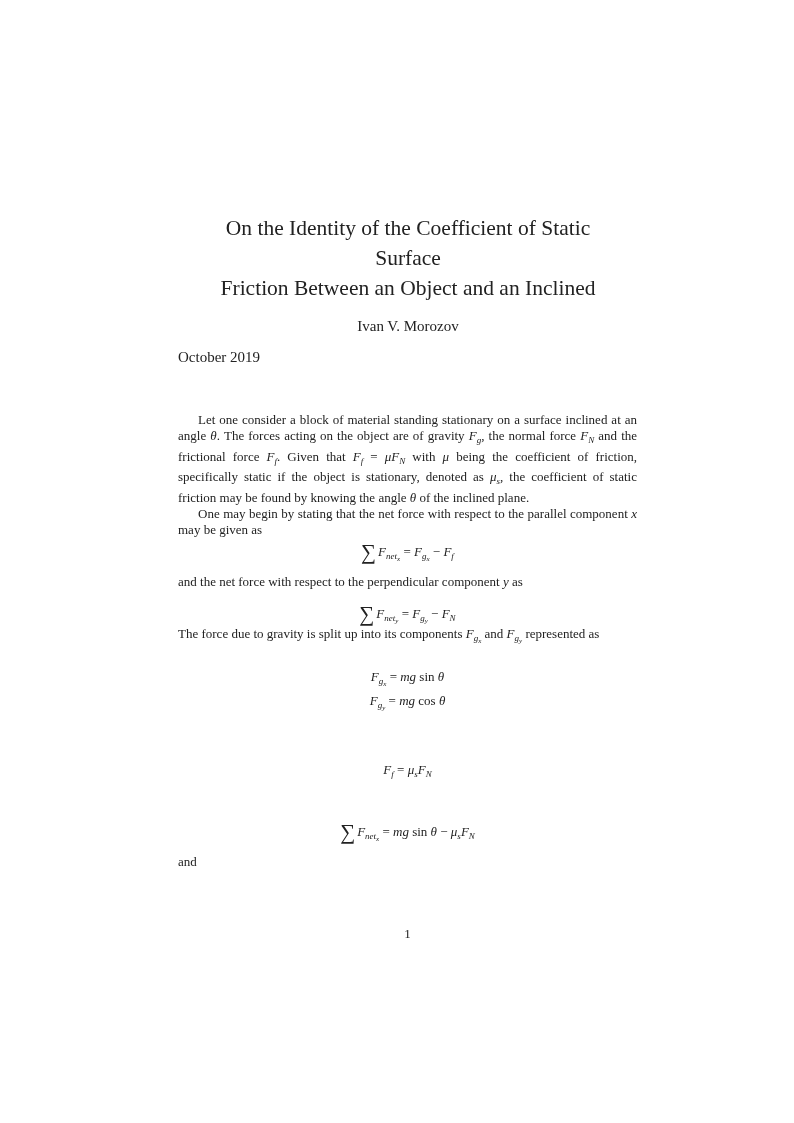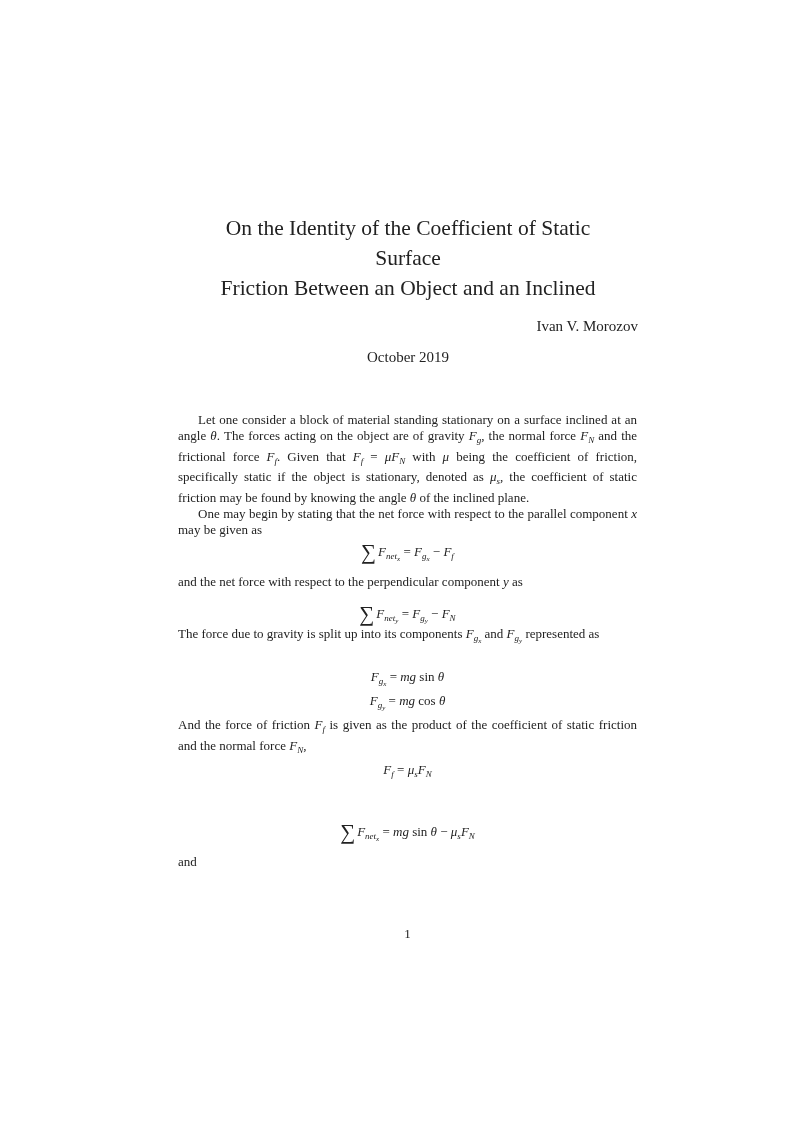--- a/index.html
+++ b/index.html
@@ -1,23 +1,23 @@
 <!DOCTYPE html>
 <html><head>
 <meta charset="utf-8">
 <style>
   html, body { margin:0; padding:0; background:#ffffff; }
   body { width:794px; height:1123px; position:relative; overflow:hidden;
          font-family:"DejaVu Serif", "Liberation Serif", serif; color:#1a1a1a; }
   .page { position:absolute; left:0; top:0; width:794px; height:918px; }
   .title { position:absolute; left:178px; width:460px; top:213px; text-align:center;
            font-family:"Liberation Serif", serif; font-size:21.5px; line-height:30px; color:#222; font-weight:normal; }
-  .author { position:absolute; left:178px; width:460px; top:318px; text-align:right;
+  .author { position:absolute; left:178px; width:460px; top:318px; text-align:center;
             font-family:"Liberation Serif", serif; font-size:15px; color:#222; }
-  .date { position:absolute; left:178px; width:460px; top:349px; text-align:center;
+  .date { position:absolute; left:178px; width:460px; top:349px; 
           font-family:"Liberation Serif", serif; font-size:15px; color:#222; }
   .body { position:absolute; left:178px; width:459px; font-family:"Liberation Serif", serif;
           font-size:13px; line-height:15.8px; color:#222; text-align:justify; }
   .body p { margin:0; }
   .indent { text-indent:20px; }
   .eq { position:absolute; left:178px; width:459px; text-align:center;
         font-family:"Liberation Serif", serif; font-size:13px; color:#222; }
   .eq i { font-style:italic; }
   .sum { font-size:21px; vertical-align:-3px; margin-right:2px; font-style:normal; }
   .sub { font-size:9px; vertical-align:-3px; font-style:italic; }
@@ -59,23 +59,20 @@
     <p>The force due to gravity is split up into its components <i>F</i><span class="sub">g<span class="sub2">x</span></span> and <i>F</i><span class="sub">g<span class="sub2">y</span></span> represented as</p>
   </div>
 
   <div class="eq" style="top:669px;">
     <i>F</i><span class="sub">g<span class="sub2">x</span></span> = <i>mg</i> sin <i>θ</i>
   </div>
   <div class="eq" style="top:693px;">
     <i>F</i><span class="sub">g<span class="sub2">y</span></span> = <i>mg</i> cos <i>θ</i>
   </div>
 
-  <div class="body" style="top:717px;">
-    <p>And the force of friction <i>F</i><span class="sub">f</span> is given as the product of the coefficient of static friction and the normal force <i>F</i><span class="sub">N</span>,</p>
-  </div>
 
   <div class="eq" style="top:762px;">
     <i>F</i><span class="sub">f</span> = <i>μ</i><span class="sub">s</span><i>F</i><span class="sub">N</span>
   </div>
 
 
   <div class="eq" style="top:820px;">
     <span class="sum">∑</span><i>F</i><span class="sub">net<span class="sub2">x</span></span> = <i>mg</i> sin <i>θ</i> − <i>μ</i><span class="sub">s</span><i>F</i><span class="sub">N</span>
   </div>
 

